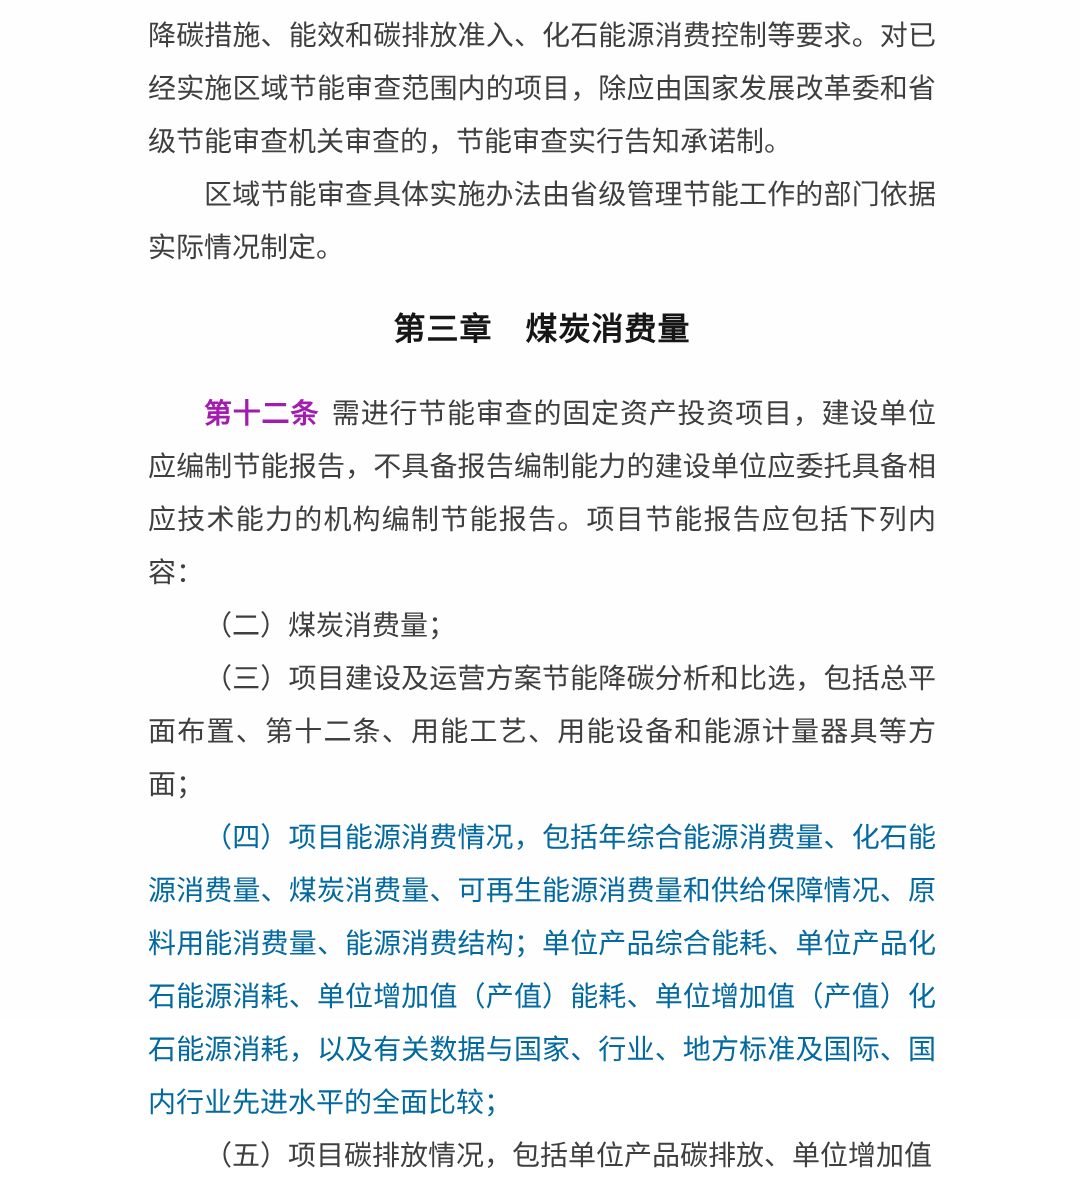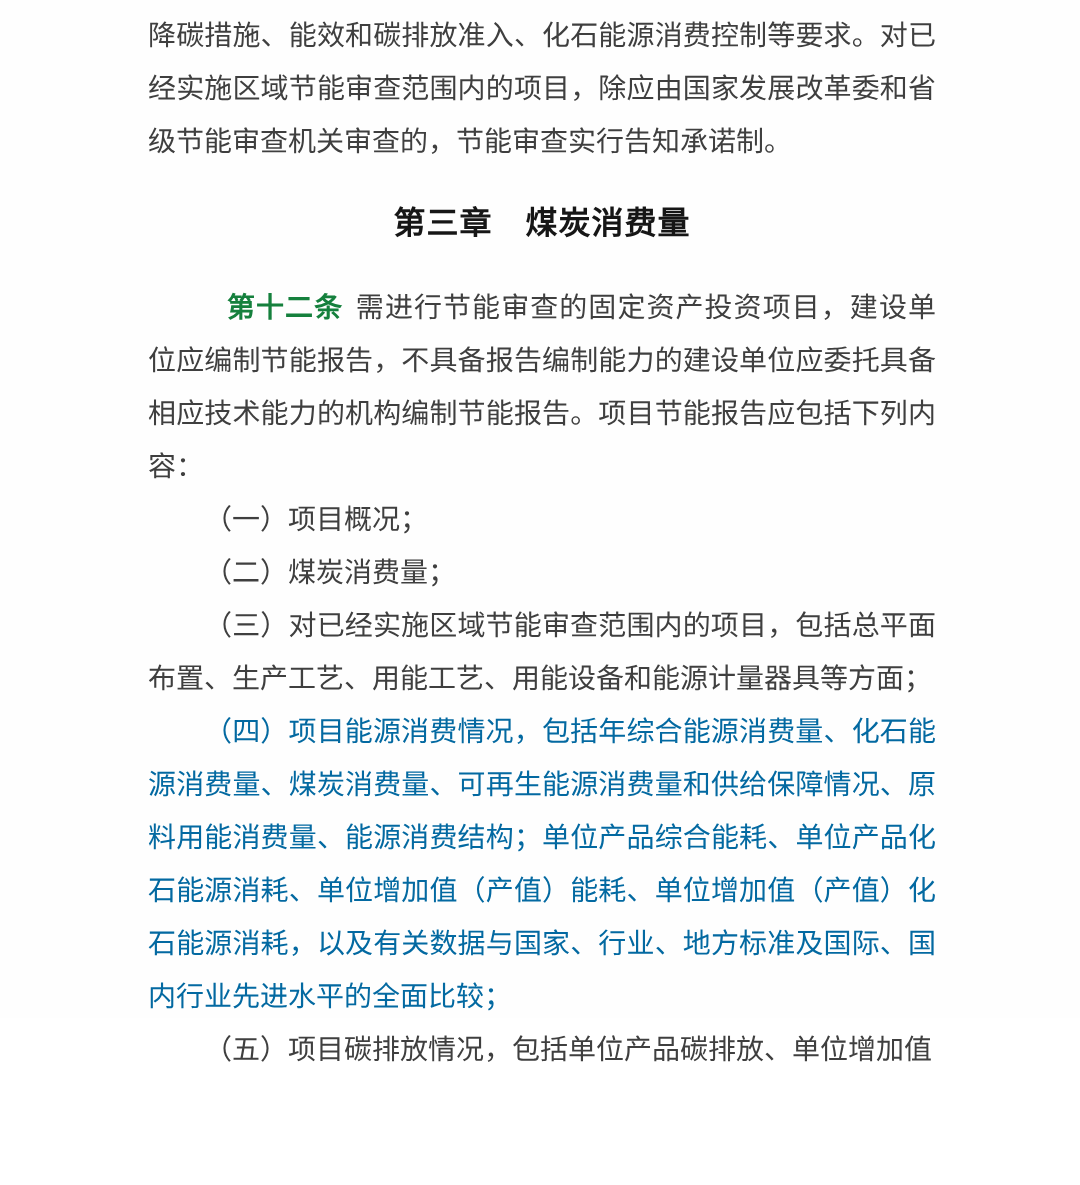--- a/index.html
+++ b/index.html
@@ -48,21 +48,21 @@
     color: #1d1d1d;
     margin-right: 0.45em;
   }
 </style>
 </head>
 <body>
 
 <main class="page" style="background: rgb(254, 254, 254);">
   <section id="doc">
       <p class="body-para" style="color: rgb(63, 63, 63);">降碳措施、能效和碳排放准入、化石能源消费控制等要求。对已经实施区域节能审查范围内的项目，除应由国家发展改革委和省级节能审查机关审查的，节能审查实行告知承诺制。</p>
+      <p class="body-para indent" style="color: rgb(63, 63, 63);">区域节能审查具体实施办法由省级管理节能工作的部门依据实际情况制定。</p>
       <h2 class="chapter-heading" style="color: rgb(22, 22, 22);">第三章　煤炭消费量</h2>
-      <p class="body-para indent" style="color: rgb(63, 63, 63);"><strong class="bold-lead" style="color: #15803d; margin-left: 23px;">第十二条</strong>需进行节能审查的固定资产投资项目，建设单位应编制节能报告，不具备报告编制能力的建设单位应委托具备相应技术能力的机构编制节能报告。项目节能报告应包括下列内容：</p>
-      <p class="body-para indent" style="color: rgb(63, 63, 63);">（一）项目概况；</p>
+      <p class="body-para indent" style="color: rgb(63, 63, 63);"><strong class="bold-lead" style="color: #a21caf;">第十二条</strong>需进行节能审查的固定资产投资项目，建设单位应编制节能报告，不具备报告编制能力的建设单位应委托具备相应技术能力的机构编制节能报告。项目节能报告应包括下列内容：</p>
       <p class="body-para indent" style="color: rgb(63, 63, 63);">（二）煤炭消费量；</p>
-      <p class="body-para indent" style="color: rgb(63, 63, 63);">（三）对已经实施区域节能审查范围内的项目，包括总平面布置、生产工艺、用能工艺、用能设备和能源计量器具等方面；</p>
+      <p class="body-para indent" style="color: rgb(63, 63, 63);">（三）项目建设及运营方案节能降碳分析和比选，包括总平面布置、第十二条、用能工艺、用能设备和能源计量器具等方面；</p>
       <p class="body-para indent" style="color: #0369a1;">（四）项目能源消费情况，包括年综合能源消费量、化石能源消费量、煤炭消费量、可再生能源消费量和供给保障情况、原料用能消费量、能源消费结构；单位产品综合能耗、单位产品化石能源消耗、单位增加值（产值）能耗、单位增加值（产值）化石能源消耗，以及有关数据与国家、行业、地方标准及国际、国内行业先进水平的全面比较；</p>
       <p class="body-para indent" style="color: rgb(63, 63, 63);">（五）项目碳排放情况，包括单位产品碳排放、单位增加值</p>
     </section>
 </main>
 
 </body></html>

